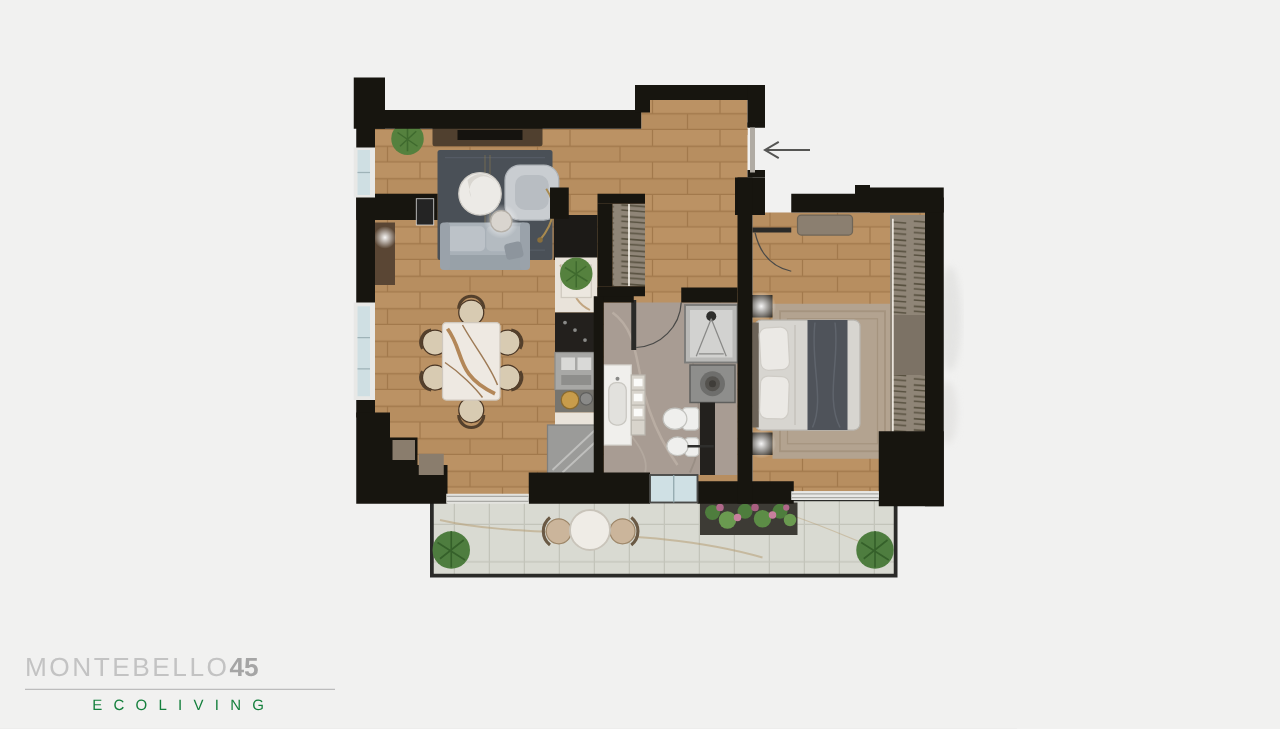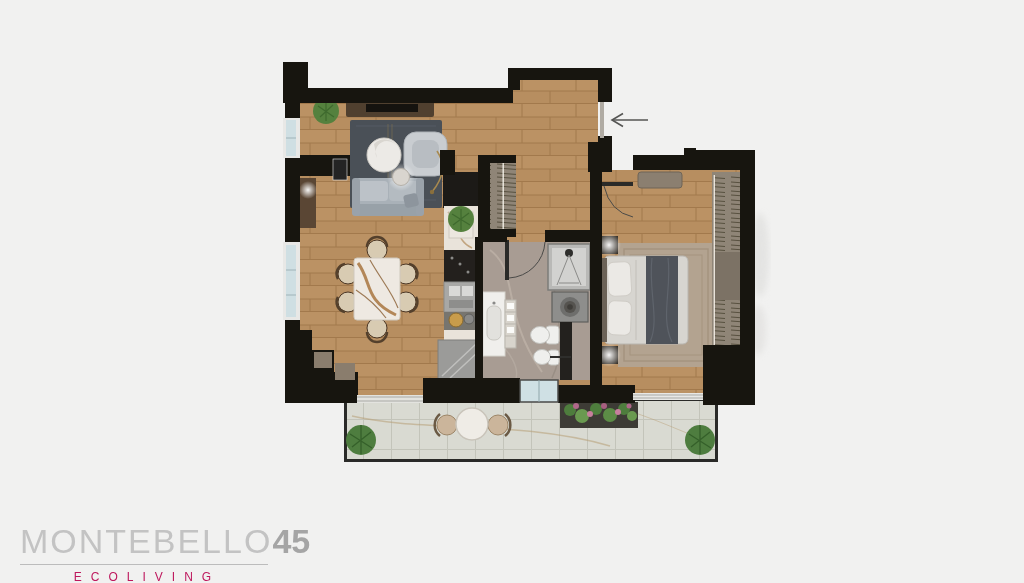--- a/index.html
+++ b/index.html
@@ -1,24 +1,24 @@
 <!DOCTYPE html>
 <html><head>
 <meta charset="utf-8">
 <style>
   html,body{margin:0;padding:0;background:#e9e9e8;}
   #stage{position:relative;width:1024px;height:583px;background:#f1f1f0;overflow:hidden;
          font-family:"Liberation Sans",sans-serif;}
   svg{position:absolute;left:0;top:0;}
   #brand{position:absolute;left:20px;top:524px;width:250px;color:#c3c3c3;}
-  #brand .wordmark{font-size:34px;letter-spacing:2px;font-weight:400;color:#c3c3c3;
+  #brand .wordmark{font-size:21px;letter-spacing:2px;font-weight:400;color:#c3c3c3;
                    white-space:nowrap;line-height:1;}
   #brand .wordmark .num{font-weight:700;color:#a5a5a5;letter-spacing:0;}
   #brand .rule{height:1px;background:#bcbcbc;margin:6px 0 5px 0;width:248px;}
-  #brand .tagline{font-size:12px;letter-spacing:9px;color:#be185d;text-align:center;
+  #brand .tagline{font-size:12px;letter-spacing:9px;color:#15803d;text-align:center;
                   width:248px;padding-left:6px;box-sizing:border-box;}
 </style>
 </head>
 <body>
 
 <div id="stage">
 
 <svg width="1024" height="583" viewBox="0 0 1024 583">
   <defs>
     <pattern id="wood" width="120" height="26" patternUnits="userSpaceOnUse">

